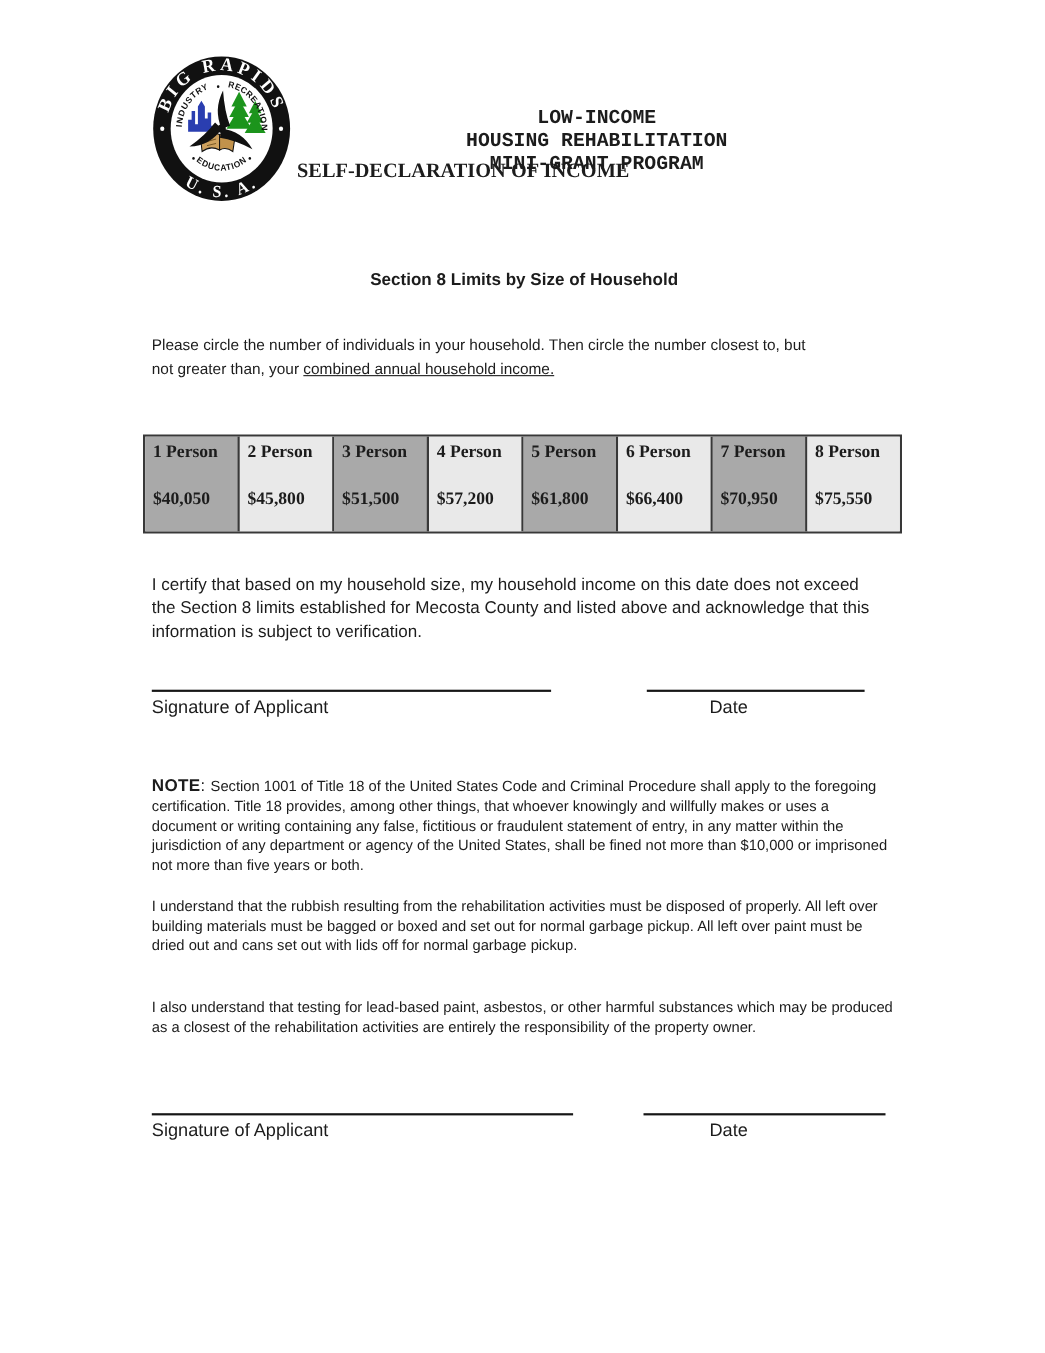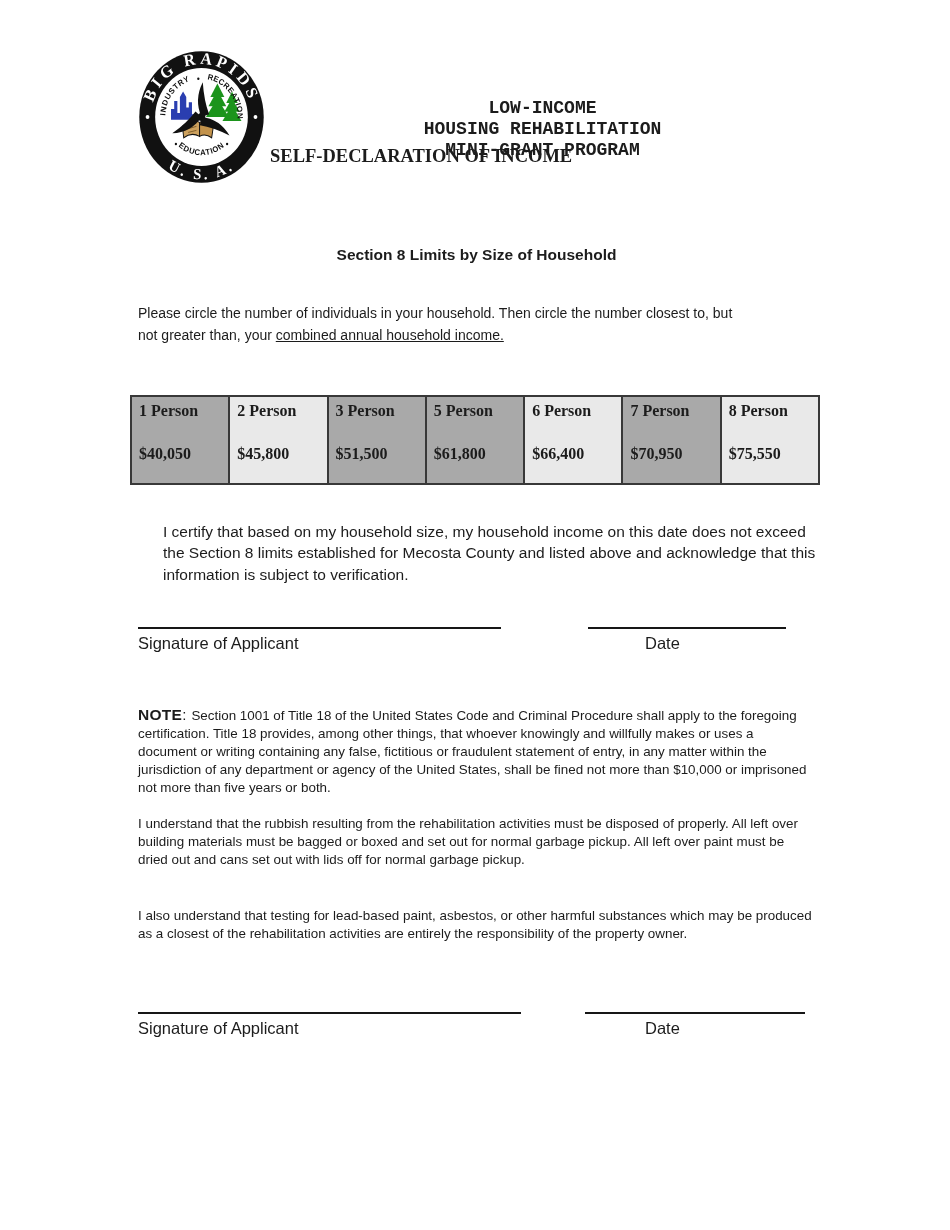--- a/index.html
+++ b/index.html
@@ -25,21 +25,21 @@
   .income-table{position:absolute;left:130px;top:395px;width:690px;display:flex;
                 border:2px solid #383838;box-sizing:border-box;}
   .cell{flex:1 1 0;height:86px;box-sizing:border-box;border-right:2px solid #383838;
         padding:5px 2px 12px 7px;font-family:"Liberation Serif",serif;font-weight:bold;font-size:16px;}
   .cell:last-child{border-right:none;}
   .cell.dark{background:#a9a9a9;}
   .cell.light{background:#e9e9e9;}
   .cell-value{margin-top:25px;}
 
   
-  .certify{position:absolute;left:138px;top:505px;width:668px;font-size:15.5px;line-height:21.5px;margin-left:25px;}
+  .certify{position:absolute;left:138px;top:505px;width:668px;font-size:15.5px;line-height:21.5px;}
 
   
   .sig-line{position:absolute;height:0;border-bottom:2px solid #161616;}
   .sig-label{position:absolute;font-size:16.5px;}
   .s1-sig{left:138px;top:627px;width:363px;}
   .s1-date{left:588px;top:627px;width:198px;}
   .s1-sig-label{left:138px;top:634px;}
   .s1-date-label{left:645px;top:634px;}
   .s2-sig{left:138px;top:1012px;width:383px;}
   .s2-date{left:585px;top:1012px;width:220px;}
@@ -132,20 +132,24 @@
       <div class="cell-value">$40,050</div>
     </div>
     <div class="cell light">
       <div class="cell-label">2 Person</div>
       <div class="cell-value">$45,800</div>
     </div>
     <div class="cell dark">
       <div class="cell-label">3 Person</div>
       <div class="cell-value">$51,500</div>
     </div>
+    <div class="cell light">
+      <div class="cell-label">4 Person</div>
+      <div class="cell-value">$57,200</div>
+    </div>
     <div class="cell dark">
       <div class="cell-label">5 Person</div>
       <div class="cell-value">$61,800</div>
     </div>
     <div class="cell light">
       <div class="cell-label">6 Person</div>
       <div class="cell-value">$66,400</div>
     </div>
     <div class="cell dark">
       <div class="cell-label">7 Person</div>

